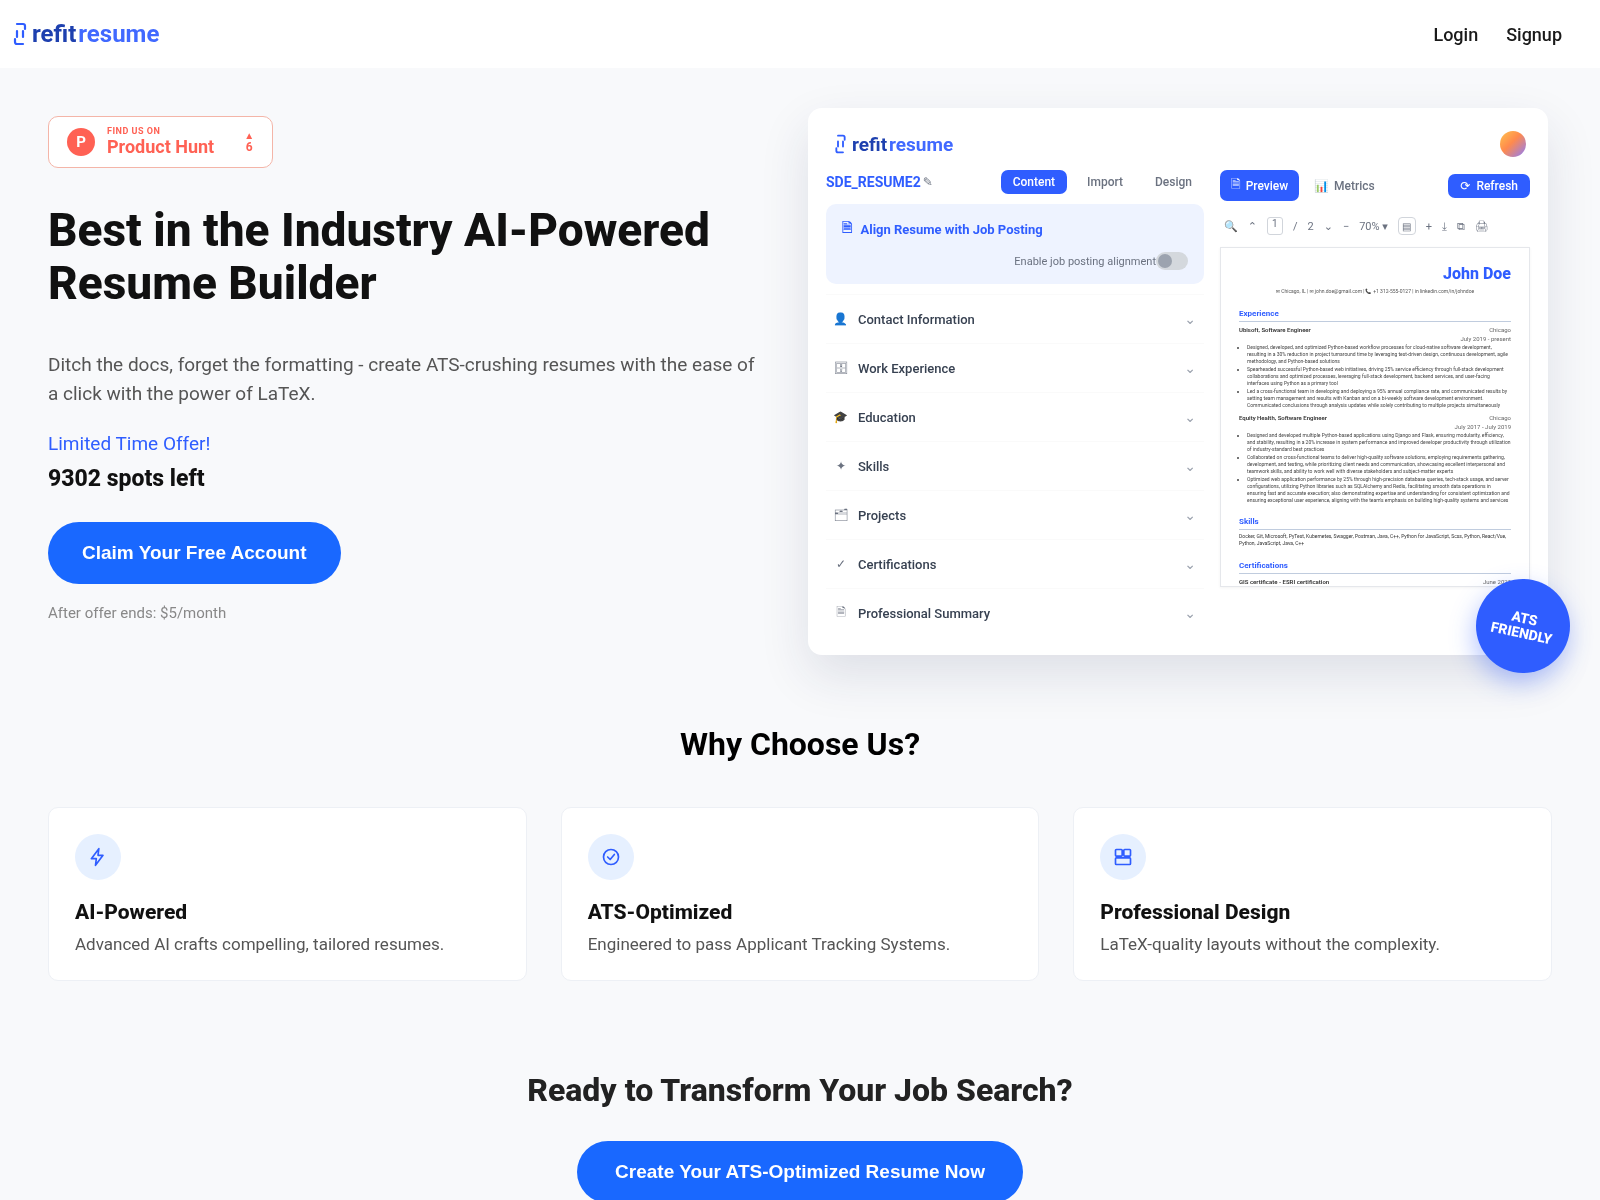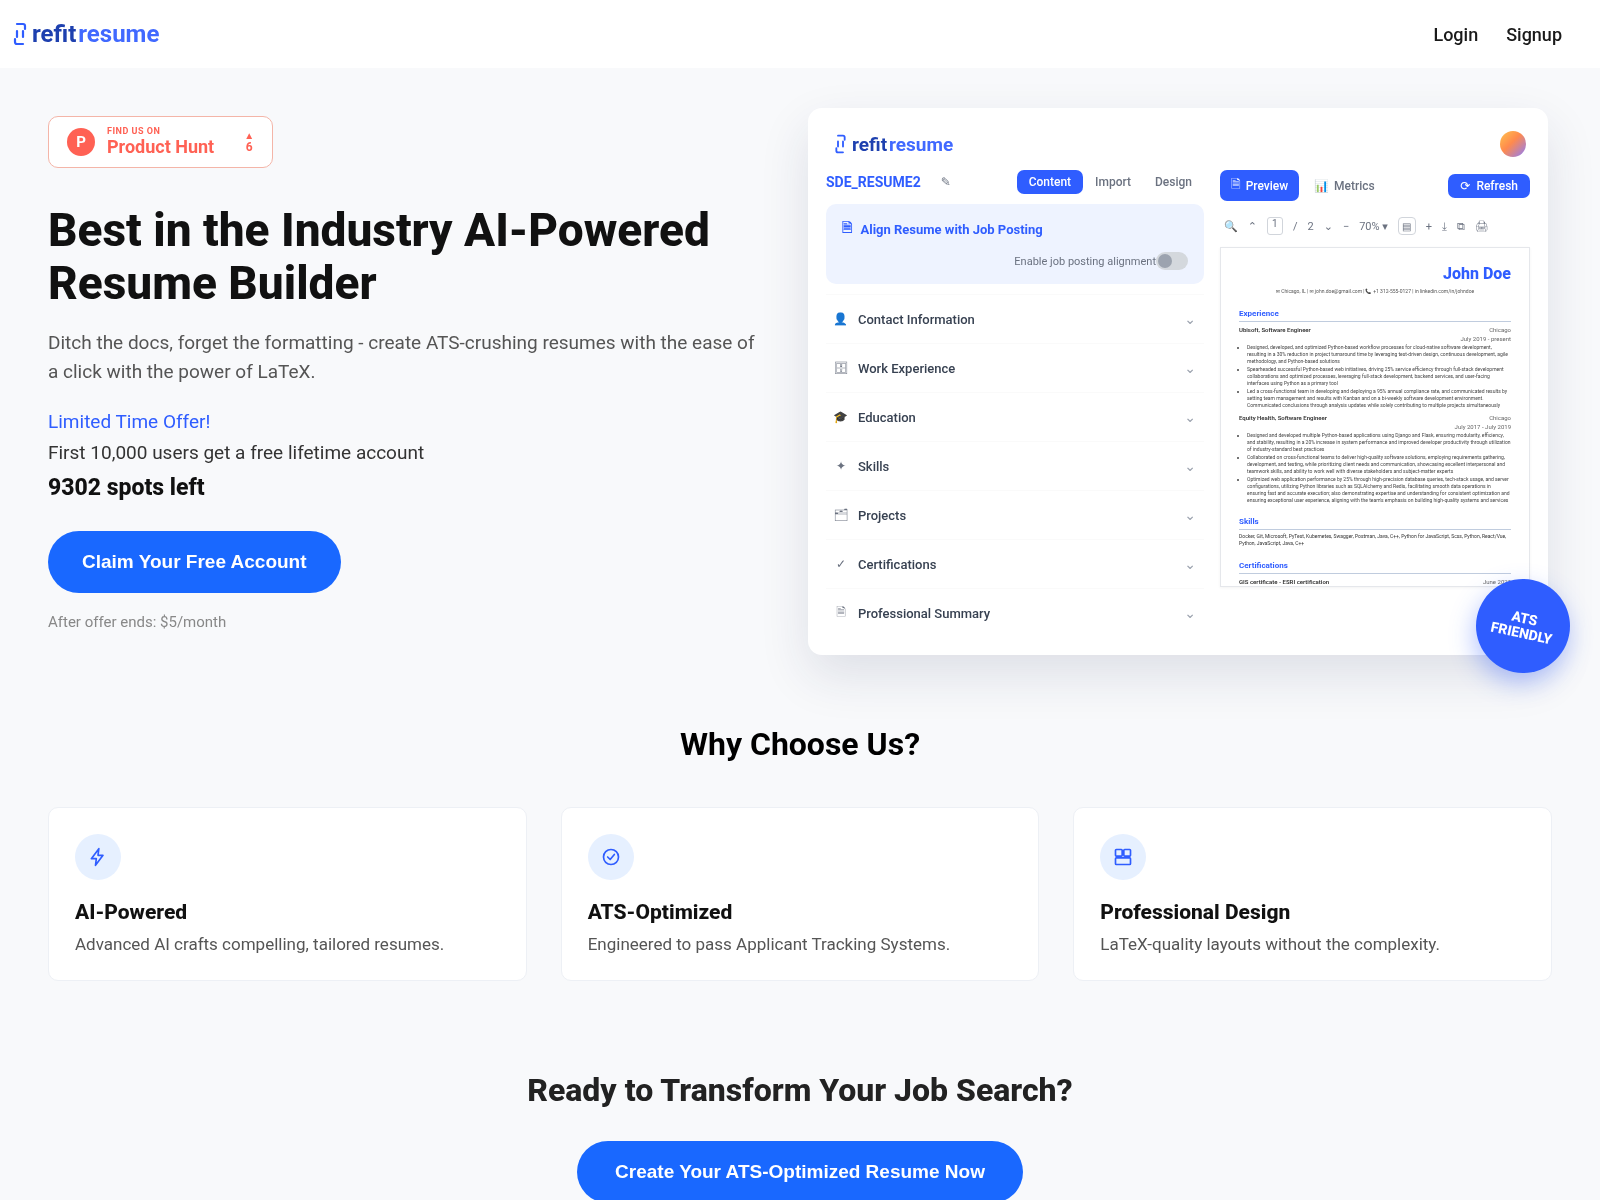--- a/index.html
+++ b/index.html
@@ -15,39 +15,39 @@
 .hero-left{flex:1;padding-top:8px;max-width:740px}
 .ph-badge{display:inline-flex;align-items:center;gap:12px;border:1px solid #f4b5a8;border-radius:10px;padding:10px 18px;background:#fff}
 .ph-circle{width:28px;height:28px;border-radius:50%;background:#ff6154;color:#fff;display:flex;align-items:center;justify-content:center;font-weight:700;font-size:15px}
 .ph-text{display:flex;flex-direction:column;line-height:1.1}
 .ph-find{font-size:9px;font-weight:700;color:#ff6154;letter-spacing:.5px}
 .ph-name{font-size:18px;font-weight:700;color:#ff6154}
 .ph-vote{display:flex;flex-direction:column;align-items:center;margin-left:18px;line-height:1.1}
 .ph-arrow{font-size:10px;color:#ff6154}
 .ph-count{font-size:12px;font-weight:700;color:#ff6154}
 h1{font-size:46px;font-weight:800;line-height:1.15;margin-top:36px;color:#111}
-.hero-sub{font-size:19px;color:#555;margin-top:20px;line-height:1.5;max-width:720px}
+.hero-sub{font-size:19px;color:#555;margin-top:42px;line-height:1.5;max-width:720px}
 .limited{font-size:19px;font-weight:400;color:#2f5dff;margin-top:24px}
 .offer-detail{font-size:19px;color:#333;margin-top:8px}
 .spots{font-size:23px;font-weight:800;color:#111;margin-top:10px}
 .cta-btn{display:inline-flex;align-items:center;justify-content:center;background:#1968ff;color:#fff;font-size:19px;font-weight:600;border:none;border-radius:999px;padding:20px 34px;margin-top:30px;cursor:pointer}
 .after-offer{font-size:15px;color:#888;margin-top:20px}
 .hero-right{position:relative;flex:0 0 740px}
 .app-card{background:#fff;border-radius:14px;box-shadow:0 20px 50px rgba(30,40,80,.12);padding:18px;position:relative}
 .app-header{display:flex;justify-content:space-between;align-items:center;padding:4px 4px 12px 4px}
 .app-logo{display:flex;align-items:center;gap:2px;font-size:19px;font-weight:700}
 .avatar{width:26px;height:26px;border-radius:50%;background:linear-gradient(135deg,#ffc34d 0%,#ff8a4d 45%,#8a7dff 100%)}
 .app-body{display:flex;gap:16px}
 .app-left{flex:1;min-width:0}
 .app-right{width:310px;display:flex;flex-direction:column}
 .doc-bar{display:flex;justify-content:space-between;align-items:center;padding-bottom:10px}
-.doc-name{display:flex;align-items:center;gap:20px}
+.doc-name{display:flex;align-items:center;gap:2px}
 .doc-title{font-size:14px;font-weight:700;color:#2f5dff}
 .pencil{font-size:12px;color:#6b7280}
-.doc-tabs{display:flex;gap:0;align-items:center}
+.doc-tabs{display:flex;gap:8px;align-items:center}
 .pill{font-size:12px;padding:5px 12px;border-radius:7px;font-weight:500}
 .pill-active{background:#2f5dff;color:#fff}
 .pill-inactive{color:#6b7280}
 .align-box{background:#eef3ff;border-radius:10px;padding:14px 16px;margin-bottom:10px}
 .align-title{display:flex;align-items:center;gap:8px;font-size:13px;font-weight:700;color:#2f5dff;margin-bottom:12px}
 .align-row{display:flex;justify-content:flex-end;align-items:center}
 .align-label{font-size:11px;color:#6b7280}
 .toggle{width:32px;height:18px;background:#d4d8dd;border-radius:999px;position:relative}
 .toggle::after{content:'';position:absolute;width:14px;height:14px;background:#9ca3af;border-radius:50%;top:2px;left:2px}
 .section-row{display:flex;justify-content:space-between;align-items:center;padding:16px 8px;border-top:1px solid rgba(0,0,0,.02)}
@@ -111,21 +111,20 @@
         <span class="ph-name">Product Hunt</span>
       </div>
       <div class="ph-vote">
         <span class="ph-arrow">▲</span>
         <span class="ph-count">6</span>
       </div>
     </div>
     <h1>Best in the Industry AI-Powered Resume Builder</h1>
     <p class="hero-sub">Ditch the docs, forget the formatting - create ATS-crushing resumes with the ease of a click with the power of LaTeX.</p>
     <p class="limited">Limited Time Offer!</p>
-    <p class="offer-detail">First 10,000 users get a free lifetime account</p>
     <p class="spots">9302 spots left</p>
     <button class="cta-btn">Claim Your Free Account</button>
     <p class="after-offer">After offer ends: $5/month</p>
   </div>
 
   <div class="hero-right">
     <div class="app-card">
       <div class="app-header">
         <div class="app-logo">
           <span class="logo-icon">

